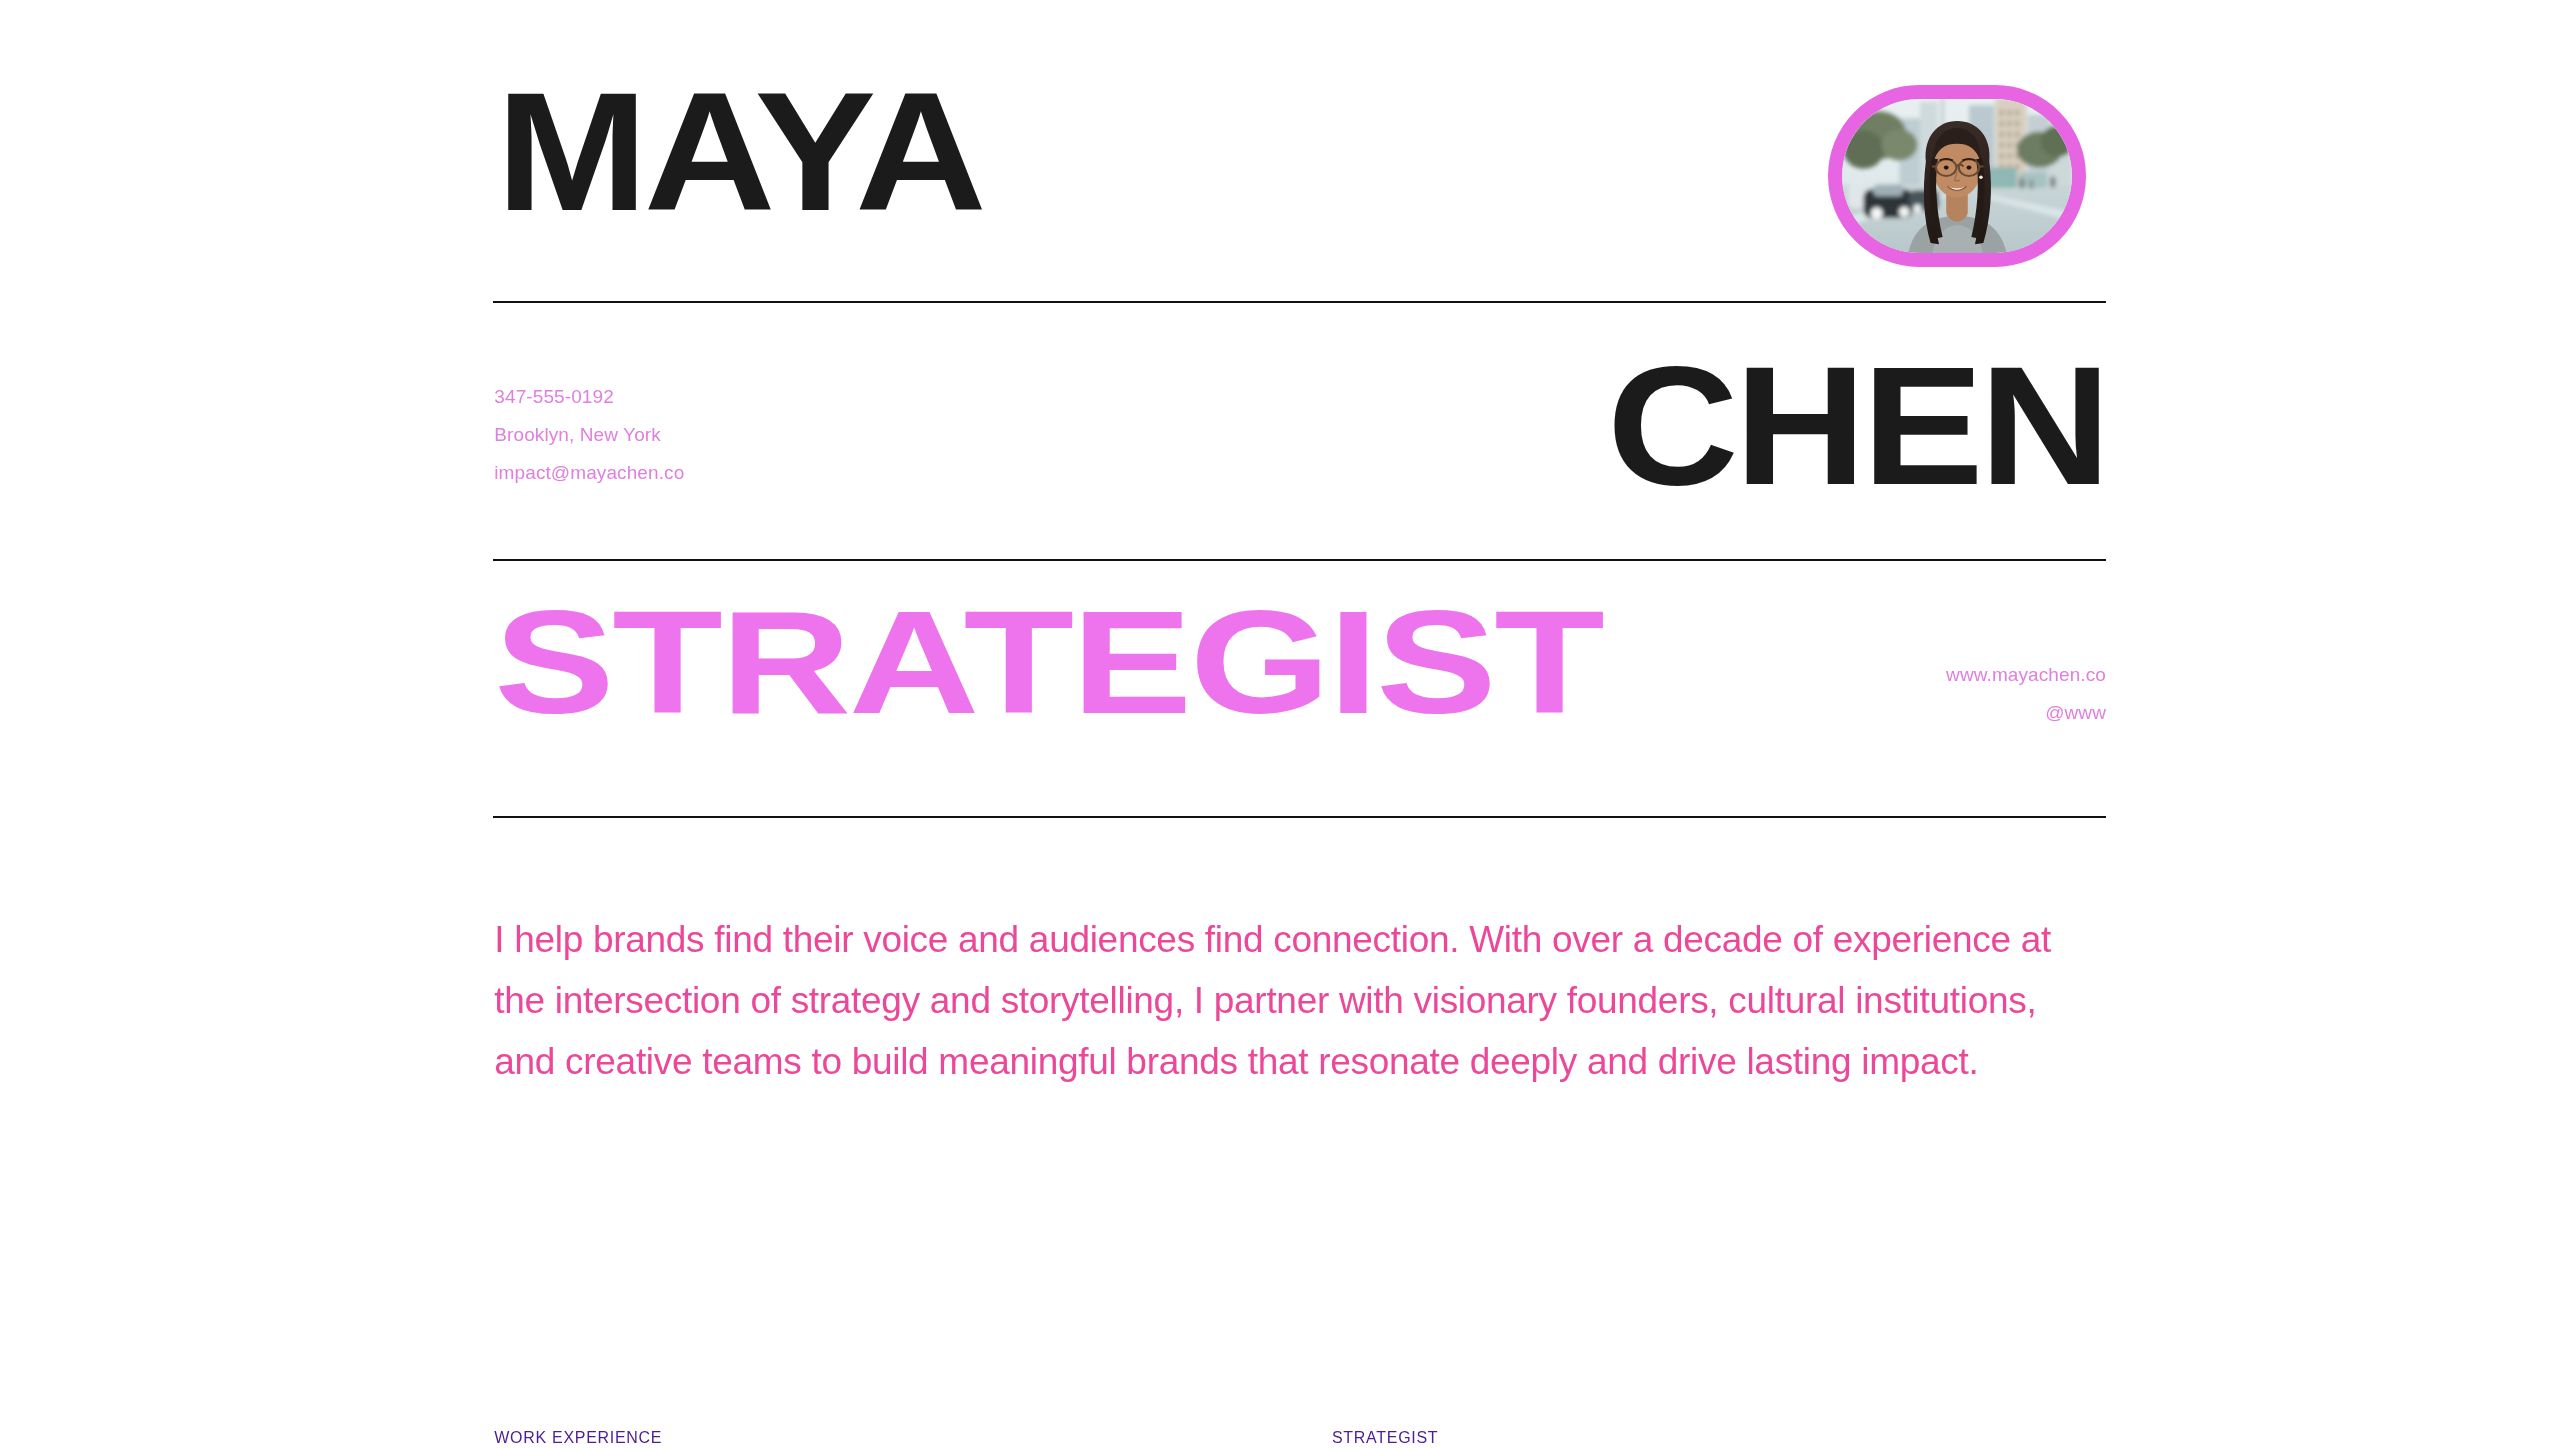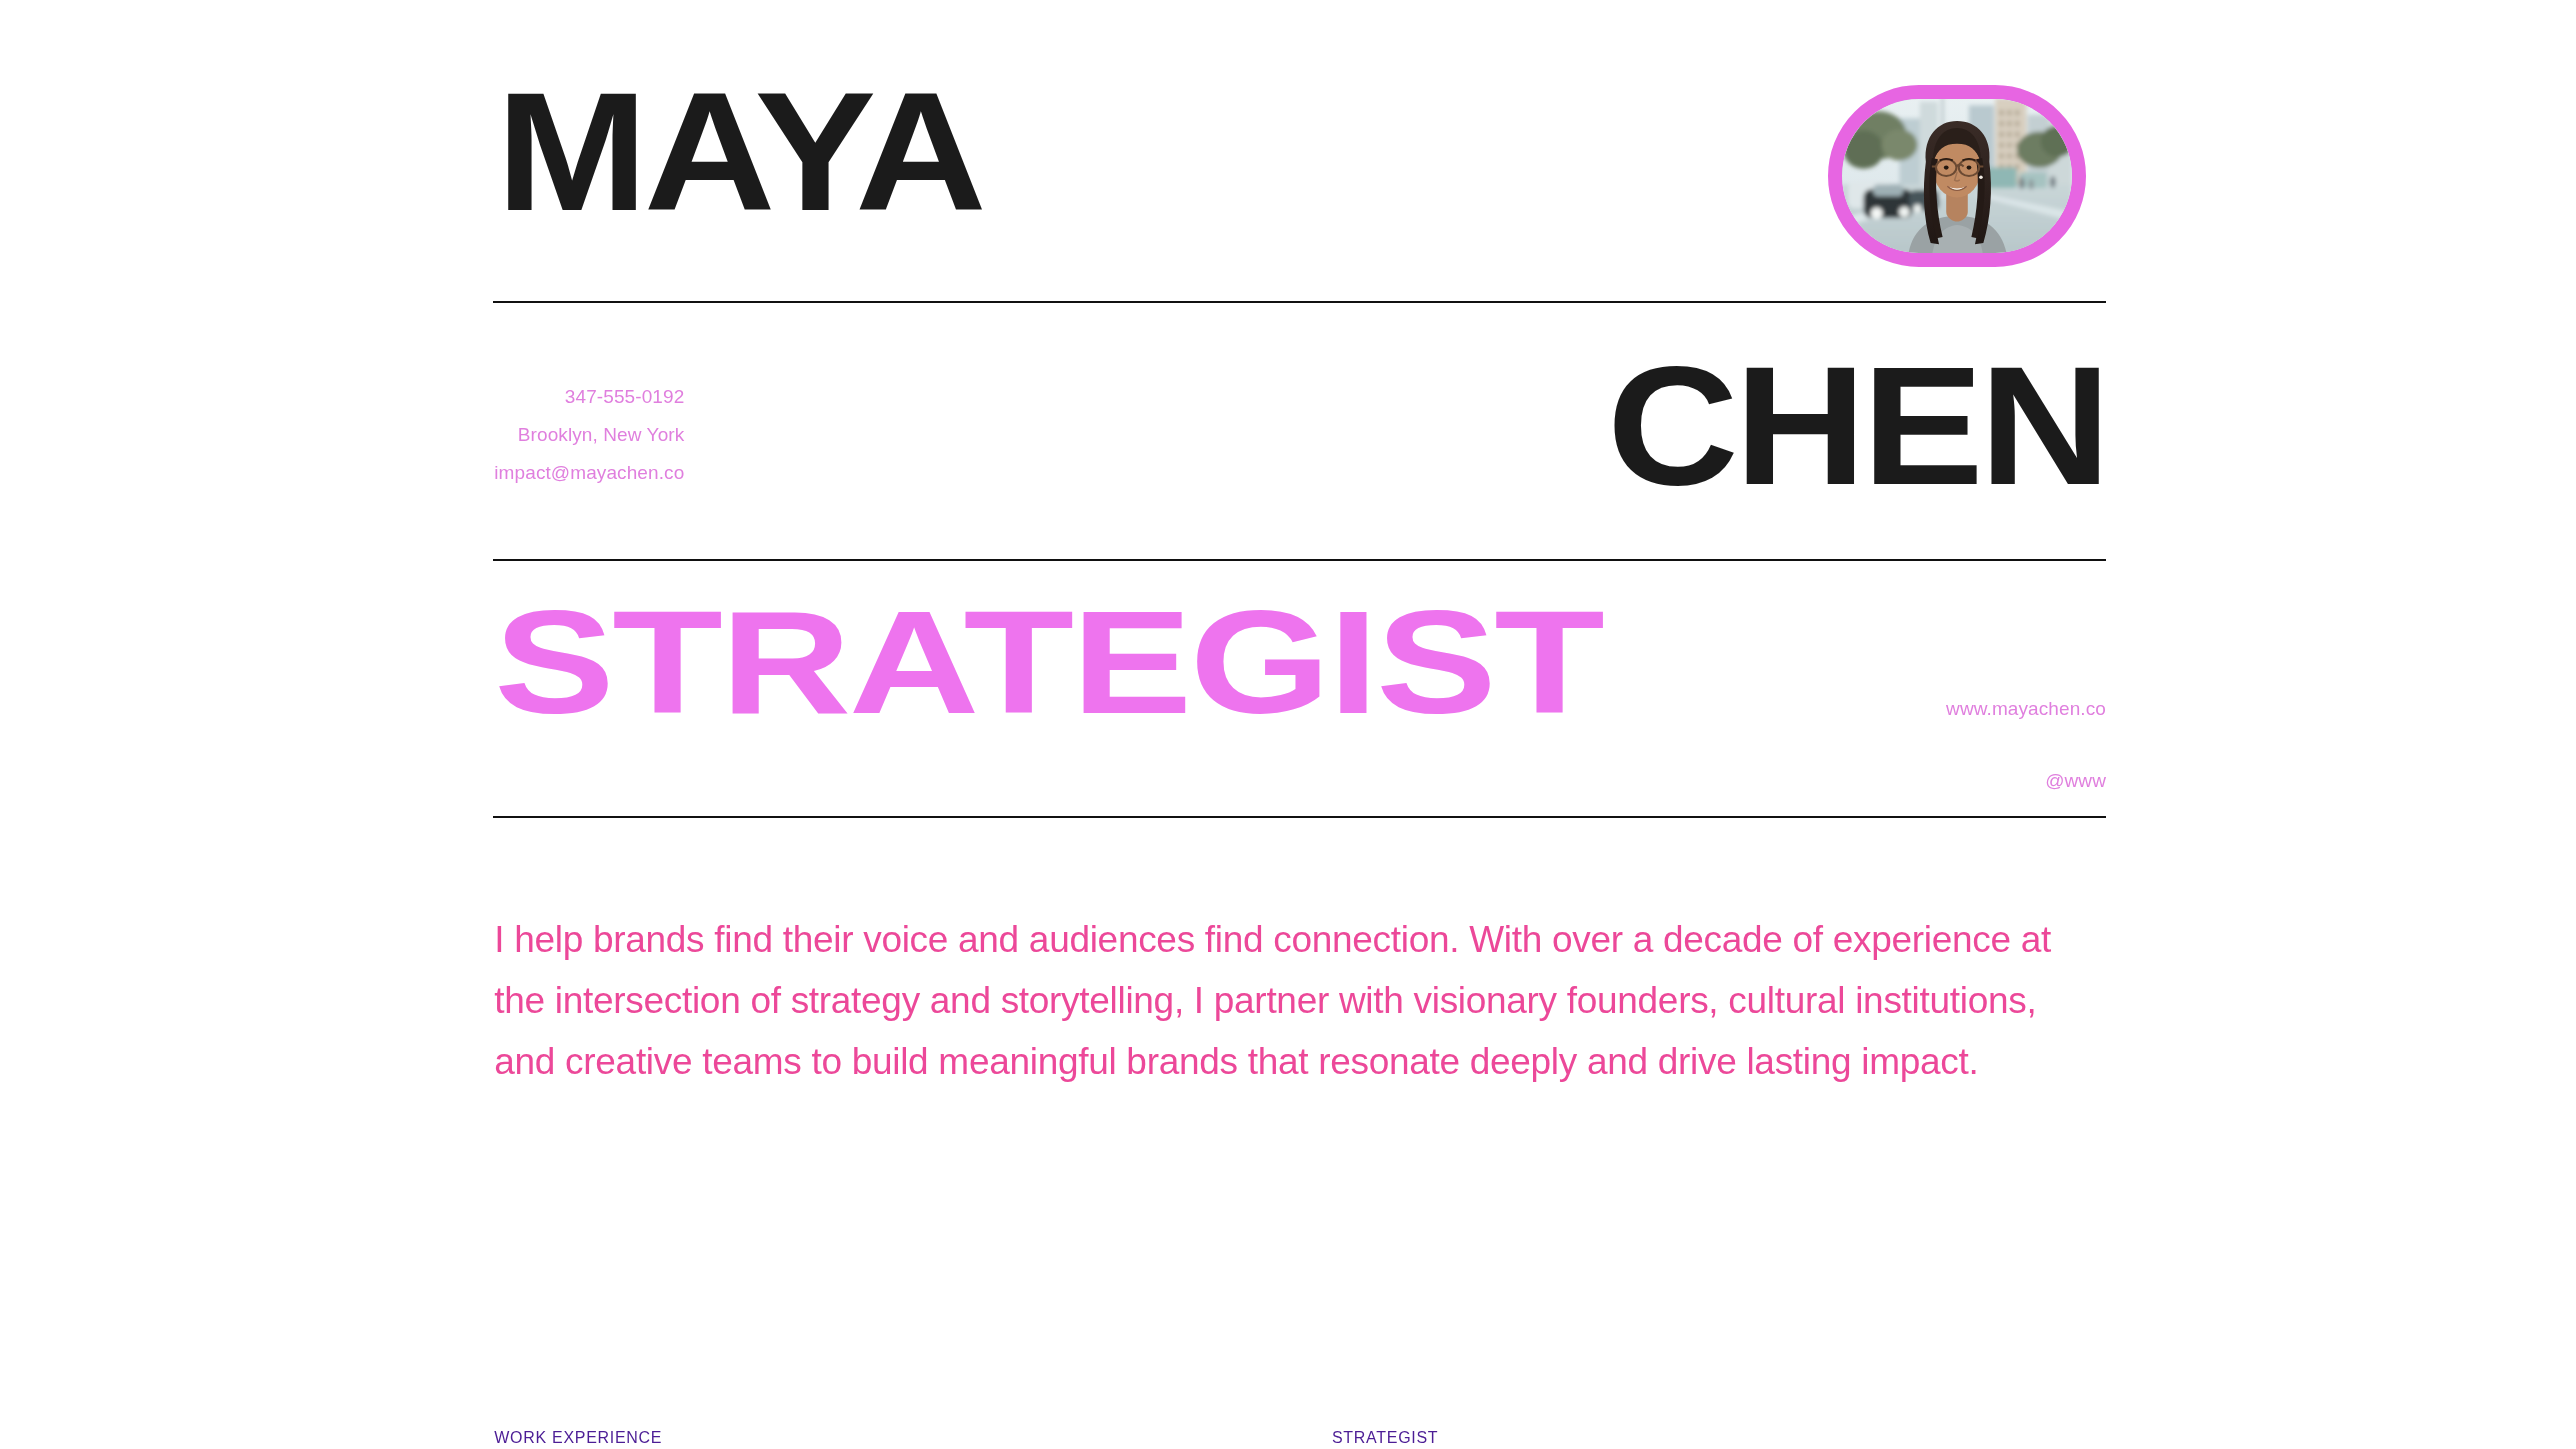--- a/index.html
+++ b/index.html
@@ -82,21 +82,21 @@
   
   .contact-block {
     position: absolute;
     left: 1.3px;
     top: 378px;
     font-size: 19px;
     line-height: 38px;
     color: #e07fde;
     letter-spacing: 0.1px;
   }
-  .contact-line { display: block; white-space: nowrap; text-align: right; }
+  .contact-line { display: block; white-space: nowrap; }
 
   .last-name {
     position: absolute;
     right: -1.3px;
     top: 341px;
     font-family: "Liberation Sans Narrow", "Liberation Sans", sans-serif;
     font-weight: 700;
     font-size: 169px;
     line-height: 169px;
     letter-spacing: -4px;
@@ -125,21 +125,21 @@
   .links-block {
     position: absolute;
     right: 0px;
     top: 656px;
     text-align: right;
     font-size: 19px;
     line-height: 38px;
     color: #e07fde;
     letter-spacing: 0.1px;
   }
-  .link-line { display: block; white-space: nowrap; margin-top: 34px; }
+  .link-line { display: block; white-space: nowrap; }
 
   
   .bio {
     position: absolute;
     left: 1.3px;
     top: 909px;
     width: 1603px;
     font-size: 37px;
     line-height: 61px;
     color: #ec4899;

